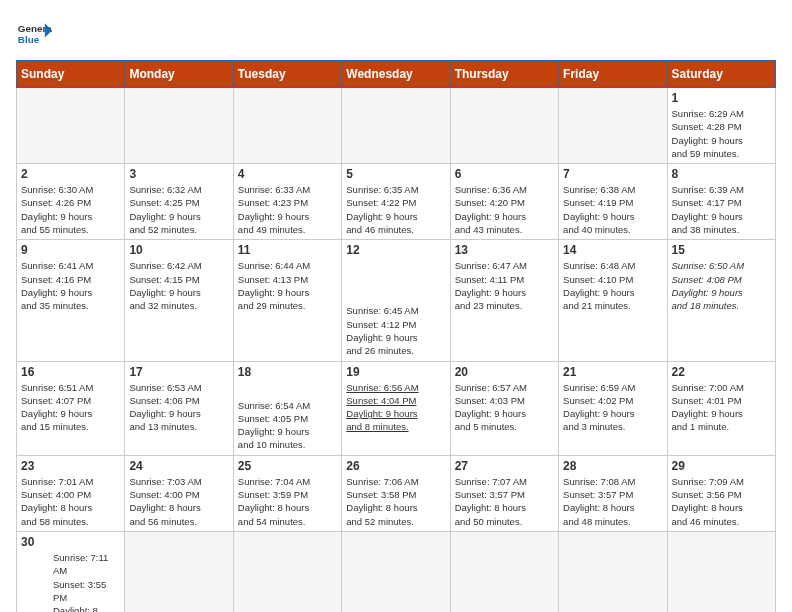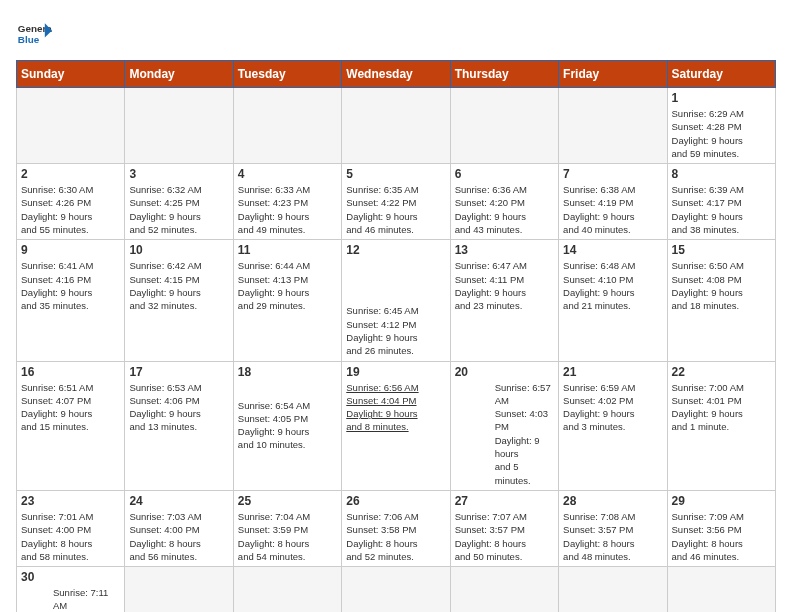--- a/index.html
+++ b/index.html
@@ -210,21 +210,21 @@
         </td>
         <td>
           <span class="day-number">14</span>
           <div class="day-info" style="white-space: pre-line;">Sunrise: 6:48 AM
 Sunset: 4:10 PM
 Daylight: 9 hours
 and 21 minutes.</div>
         </td>
         <td>
           <span class="day-number">15</span>
-          <div class="day-info" style="white-space: pre-line;">Sunrise: 6:50 AM
+          <div class="day-info" style="white-space: pre-line; font-style: italic;">Sunrise: 6:50 AM
 Sunset: 4:08 PM
 Daylight: 9 hours
 and 18 minutes.</div>
         </td>
       </tr>
       <tr>
         <td>
           <span class="day-number">16</span>
           <div class="day-info" style="white-space: pre-line;">Sunrise: 6:51 AM
 Sunset: 4:07 PM
@@ -247,21 +247,21 @@
         </td>
         <td>
           <span class="day-number">19</span>
           <div class="day-info" style="white-space: pre-line; text-decoration: underline;">Sunrise: 6:56 AM
 Sunset: 4:04 PM
 Daylight: 9 hours
 and 8 minutes.</div>
         </td>
         <td>
           <span class="day-number">20</span>
-          <div class="day-info" style="white-space: pre-line; margin-left: 40px;">Sunrise: 6:57 AM
+          <div class="day-info" style="white-space: pre-line;">Sunrise: 6:57 AM
 Sunset: 4:03 PM
 Daylight: 9 hours
 and 5 minutes.</div>
         </td>
         <td>
           <span class="day-number">21</span>
           <div class="day-info" style="white-space: pre-line;">Sunrise: 6:59 AM
 Sunset: 4:02 PM
 Daylight: 9 hours
 and 3 minutes.</div>

